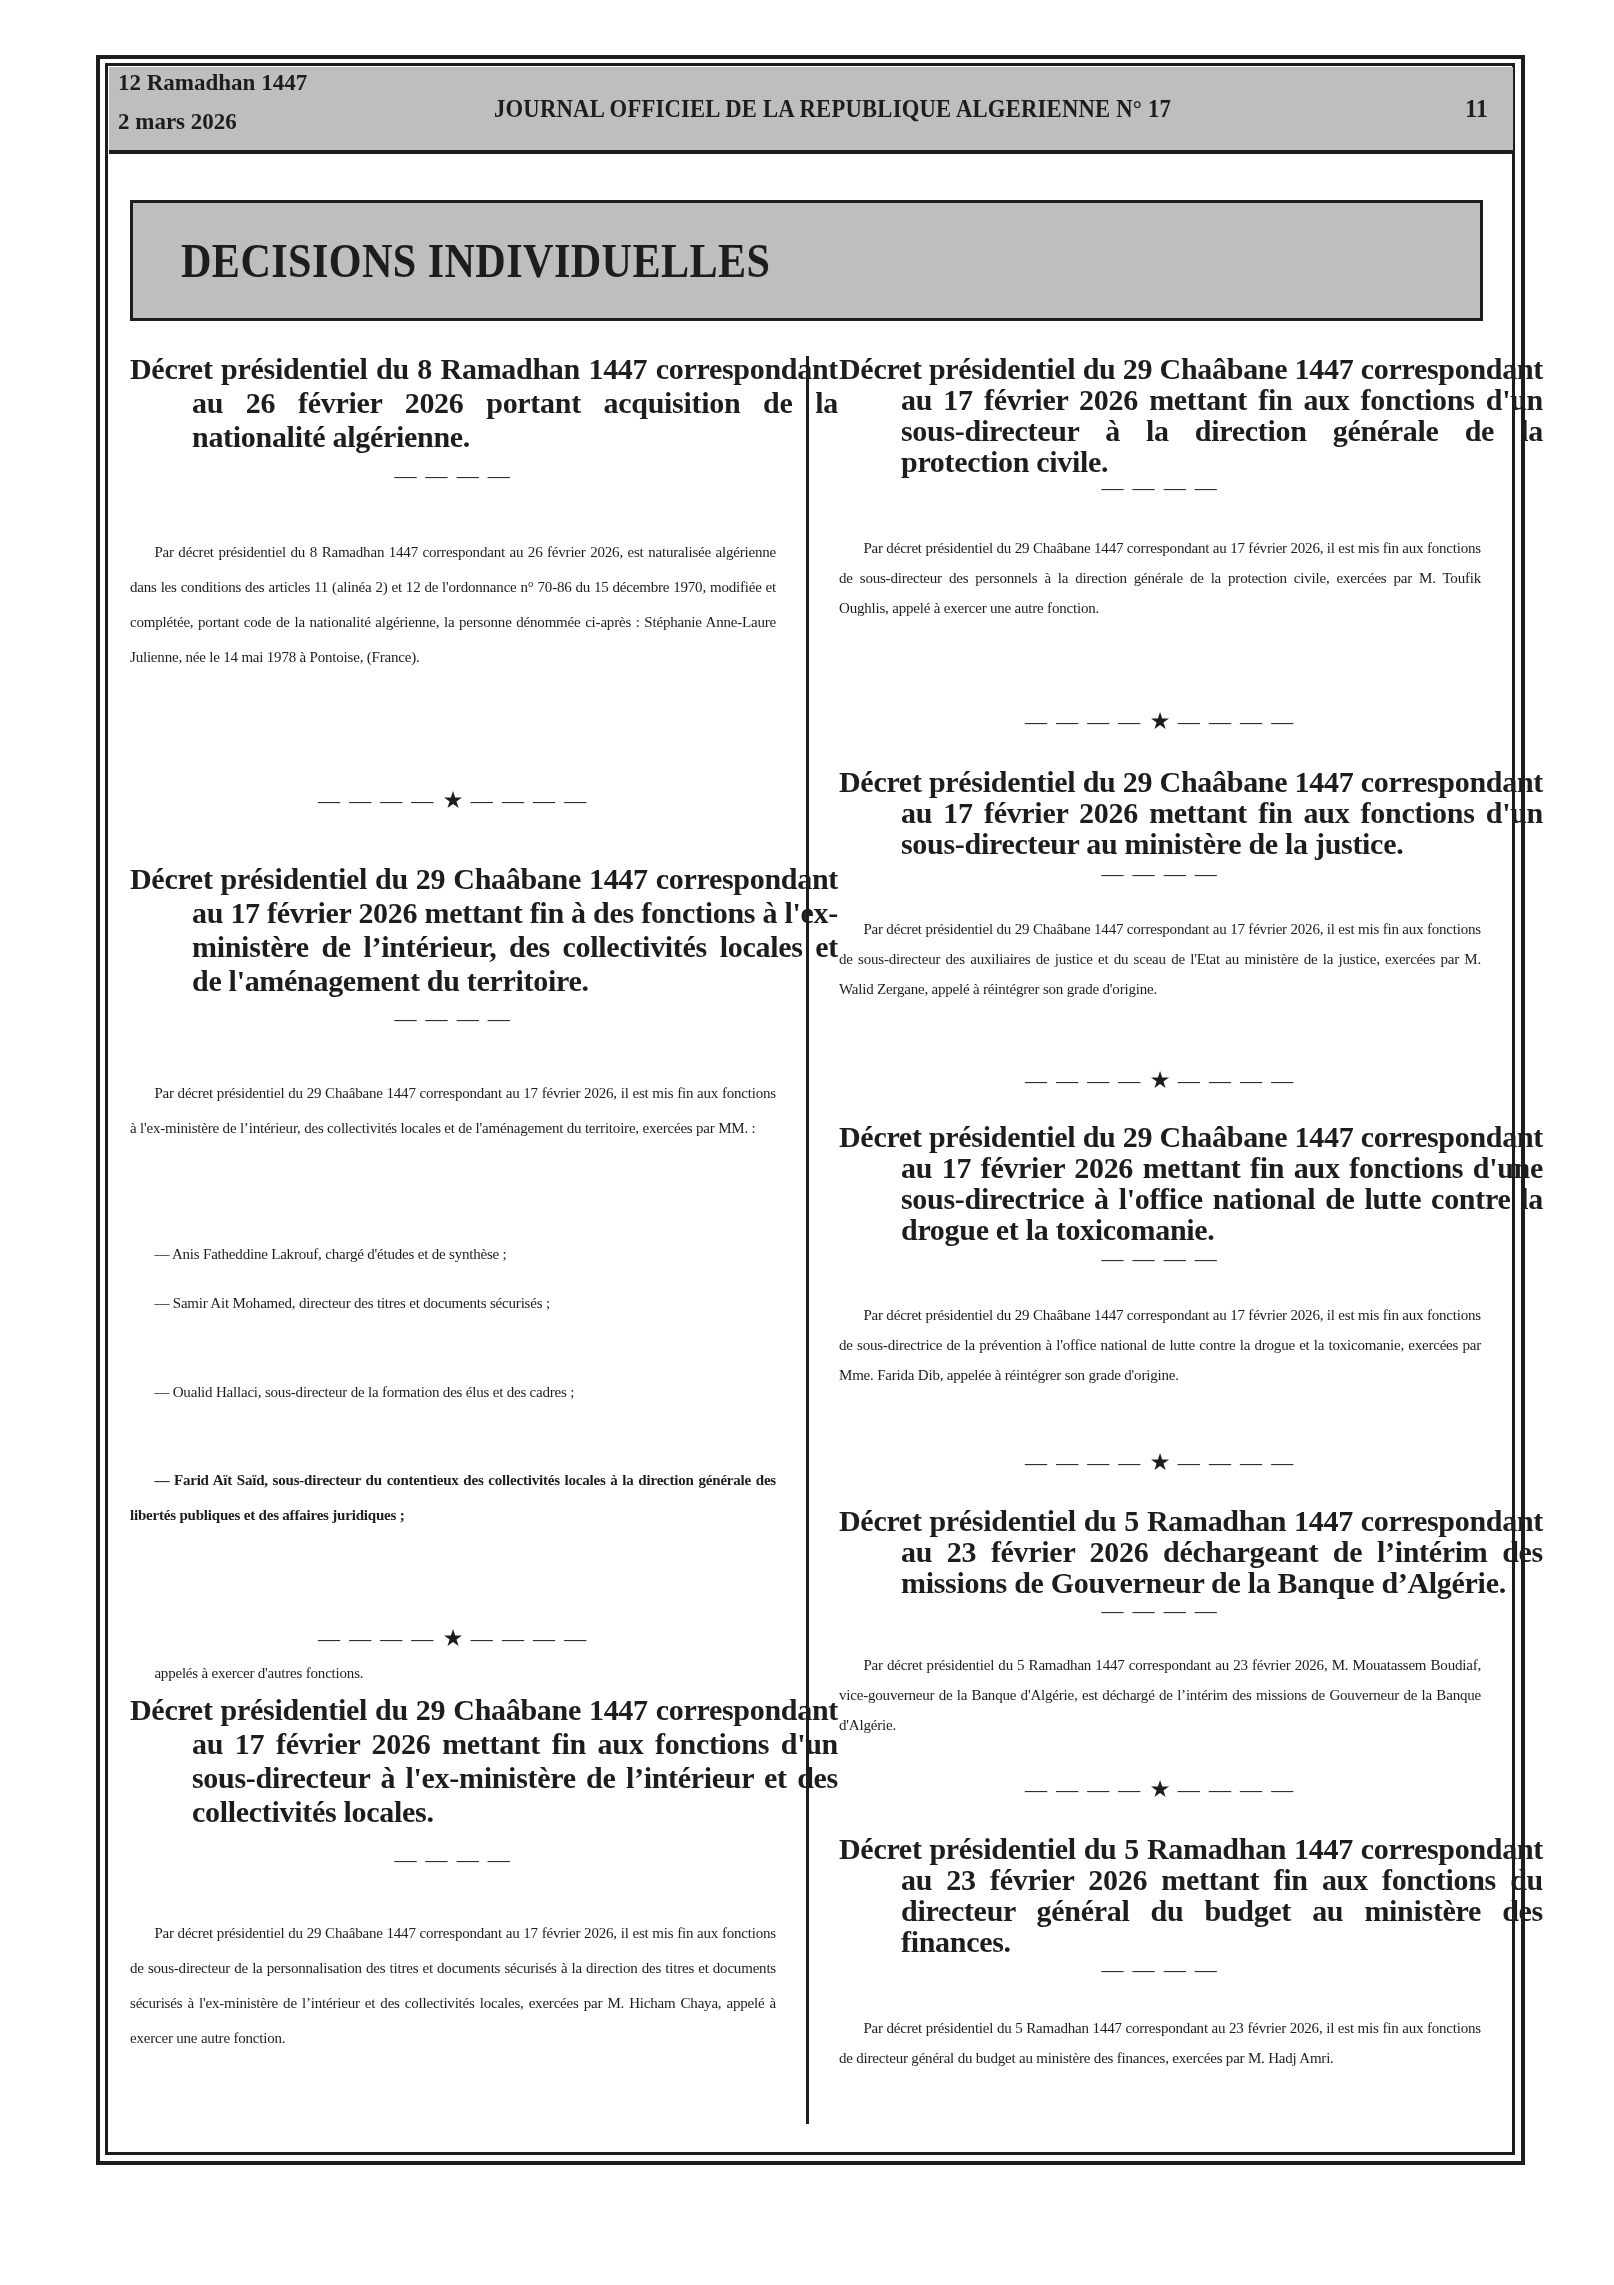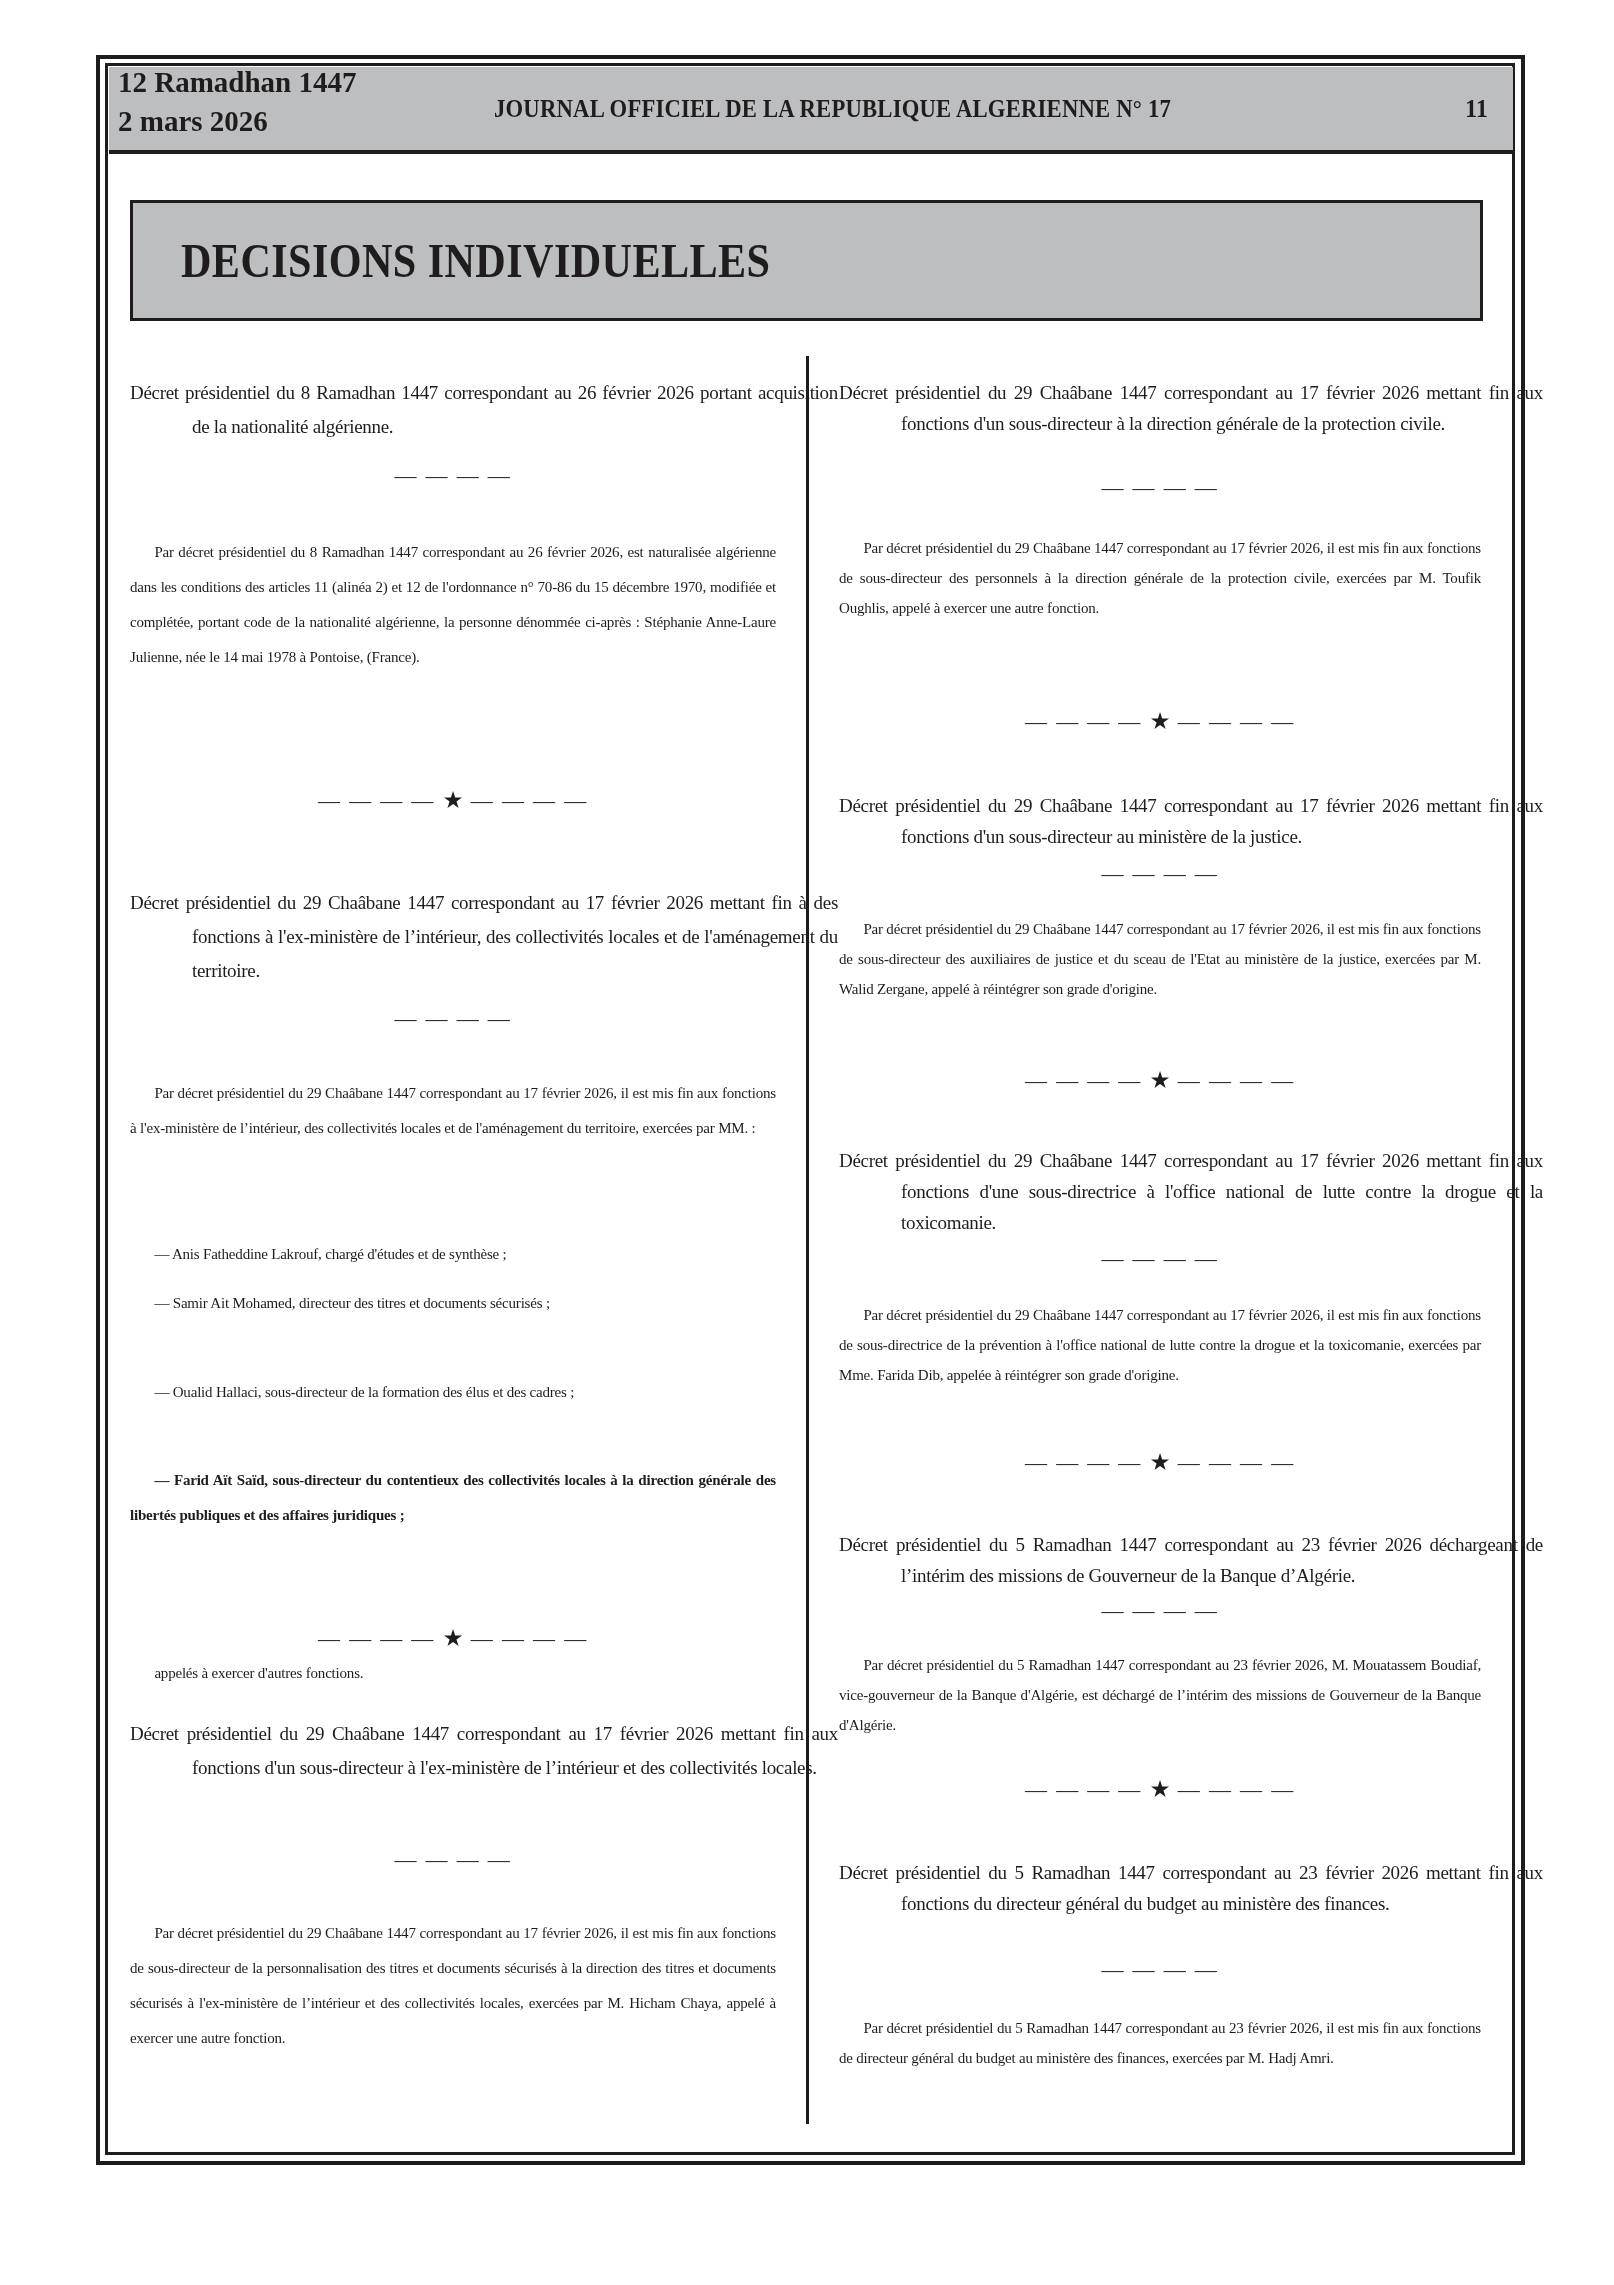--- a/index.html
+++ b/index.html
@@ -4,35 +4,35 @@
 <style>
   html, body { margin:0; padding:0; background:#ffffff; }
   body { width:1615px; height:2285px; position:relative; overflow:hidden;
          font-family:"Liberation Serif","DejaVu Serif",serif; color:#1e1c1c; }
   .frame-outer { position:absolute; left:96px; top:55px; width:1421px; height:2102px;
                  border:4.5px solid #1e1c1c; box-sizing:content-box; }
   .frame-inner { position:absolute; left:105px; top:63px; width:1404px; height:2086px;
                  border:3.6px solid #1e1c1c; }
   .header-band { position:absolute; left:109px; top:67px; width:1404px; height:83px;
                  background:#bdbec0; border-bottom:4.5px solid #1e1c1c; }
-  .hdr-date { position:absolute; left:118px; font-weight:bold; font-size:29px; line-height:27px; }
+  .hdr-date { position:absolute; left:118px; font-weight:bold; font-size:23px; line-height:27px; }
   .hdr-title { position:absolute; left:494px; top:95px; font-weight:bold; font-size:24.4px;
                letter-spacing:0.2px; transform:scaleX(0.93); transform-origin:left center; line-height:27px; }
   .hdr-page { position:absolute; left:1465px; top:95px; font-weight:bold; font-size:24.4px; line-height:27px; }
   .title-box { position:absolute; left:130px; top:200px; width:1347px; height:115px;
                background:#bdbec0; border:3.6px solid #1e1c1c; display:flex; align-items:center; justify-content:flex-start; }
   .title-text { font-weight:bold; font-size:49px; transform:scaleX(0.86); letter-spacing:0.5px; }
   .divider { position:absolute; left:806px; top:356px; width:2.7px; height:1768px; background:#1e1c1c; }
 
   .col { position:absolute; width:646px; }
   .col-left { left:130px; }
   .col-right { left:839px; width:642px; }
   .blk { position:absolute; left:0; width:100%; }
-  .heading { font-weight:normal; font-size:19px; text-align:justify; text-align-last:left;
-             padding-left:62px; text-indent:-62px; letter-spacing:-0.3px;margin-top:24px; }
+  .heading { font-weight:bold; font-size:30px; text-align:justify; text-align-last:left;
+             padding-left:62px; text-indent:-62px; letter-spacing:-0.3px; }
   .body { font-size:15px; text-align:justify; text-indent:24.4px; letter-spacing:-0.2px; }
   .col-left .heading { line-height:34px; }
   .col-left .body { line-height:35px; }
   .col-right .heading { line-height:31px; }
   .col-right .body { line-height:30px; }
   .sep { position:absolute; left:0; width:100%; text-align:center; font-size:22px; line-height:25px; letter-spacing:1.8px; }
   .sep .star { font-size:23.5px; letter-spacing:0; }
 </style>
 </head>
 <body>

